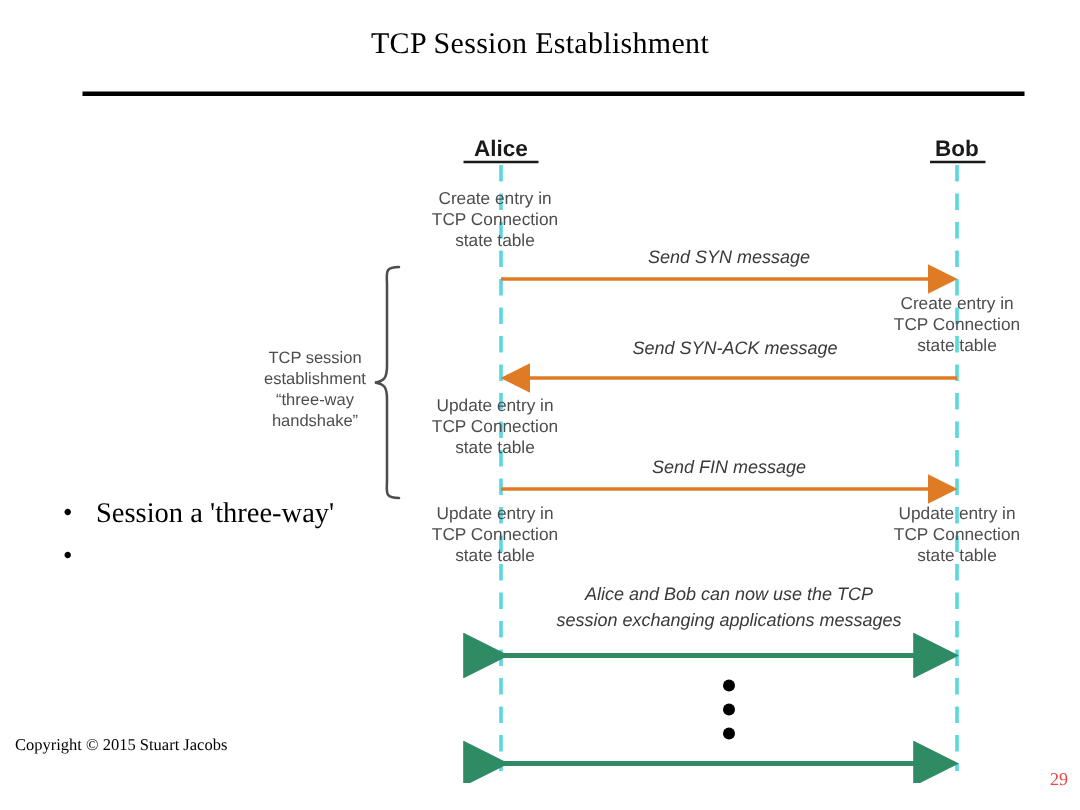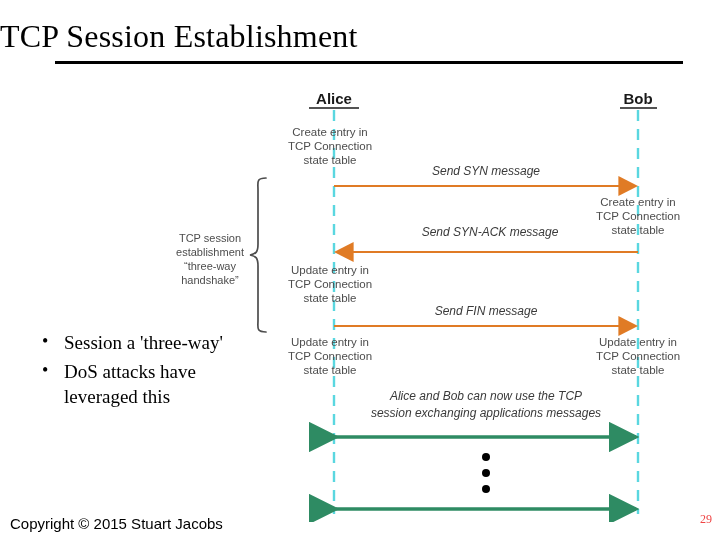--- a/index.html
+++ b/index.html
@@ -8,23 +8,23 @@
     background:#ffffff;
     font-family:"Liberation Serif", serif;
     position:relative;
     overflow:hidden;
   }
   .slide{position:absolute;inset:0;}
 
   
   .title{
     position:absolute;left:0;top:18px;width:720px;
-    text-align:left;
-    font-family:"Liberation Serif", serif;
-    font-size:32px;
+    text-align:center;
+    font-family:"Liberation Serif", serif;
+    font-size:20px;
     color:#000000;
     letter-spacing:.2px;
     white-space:nowrap;
   }
   .title-rule{
     position:absolute;left:55px;top:61px;width:628px;height:3px;
     background:#000000;
   }
 
   
@@ -35,23 +35,23 @@
   }
   .bullet{
     position:relative;padding-left:36px;margin-bottom:4px;
   }
   .bullet .dot{
     position:absolute;left:14px;top:-1px;font-size:18px;line-height:25px;
   }
 
   
   .footer-copy{
-    position:absolute;left:10px;top:515px;
-    font-family:Liberation Sans, sans-serif;
-    font-size:15px;color:#000000;
+    position:absolute;left:10px;top:491px;
+    font-family:Liberation Serif, serif;
+    font-size:11px;color:#000000;
     white-space:nowrap;
   }
   .footer-page{
     position:absolute;right:8px;top:512px;
     font-family:"Liberation Serif", serif;
     font-size:12px;color:#ef4444;
   }
 
   
   .diagram{
@@ -95,22 +95,21 @@
   <div class="title">TCP Session Establishment</div>
   <div class="title-rule"></div>
 
   <div class="bullets">
     <div class="bullet">
       <span class="dot">•</span>
       <span>Session a 'three-way'</span><br>
     </div>
     <div class="bullet">
       <span class="dot">•</span>
-      <span>DoS attacks have</span><br>
-      <span>leveraged this</span>
+      <br>
     </div>
   </div>
 
   <div class="footer-copy">Copyright © 2015 Stuart Jacobs</div>
   <div class="footer-page">29</div>
 
   <div class="diagram">
     <svg width="570" height="440" viewBox="0 0 570 440" xmlns="http://www.w3.org/2000/svg">
       <defs>
         <marker id="ah-orange-r" markerWidth="9" markerHeight="9" refX="8" refY="4.5" orient="auto">

